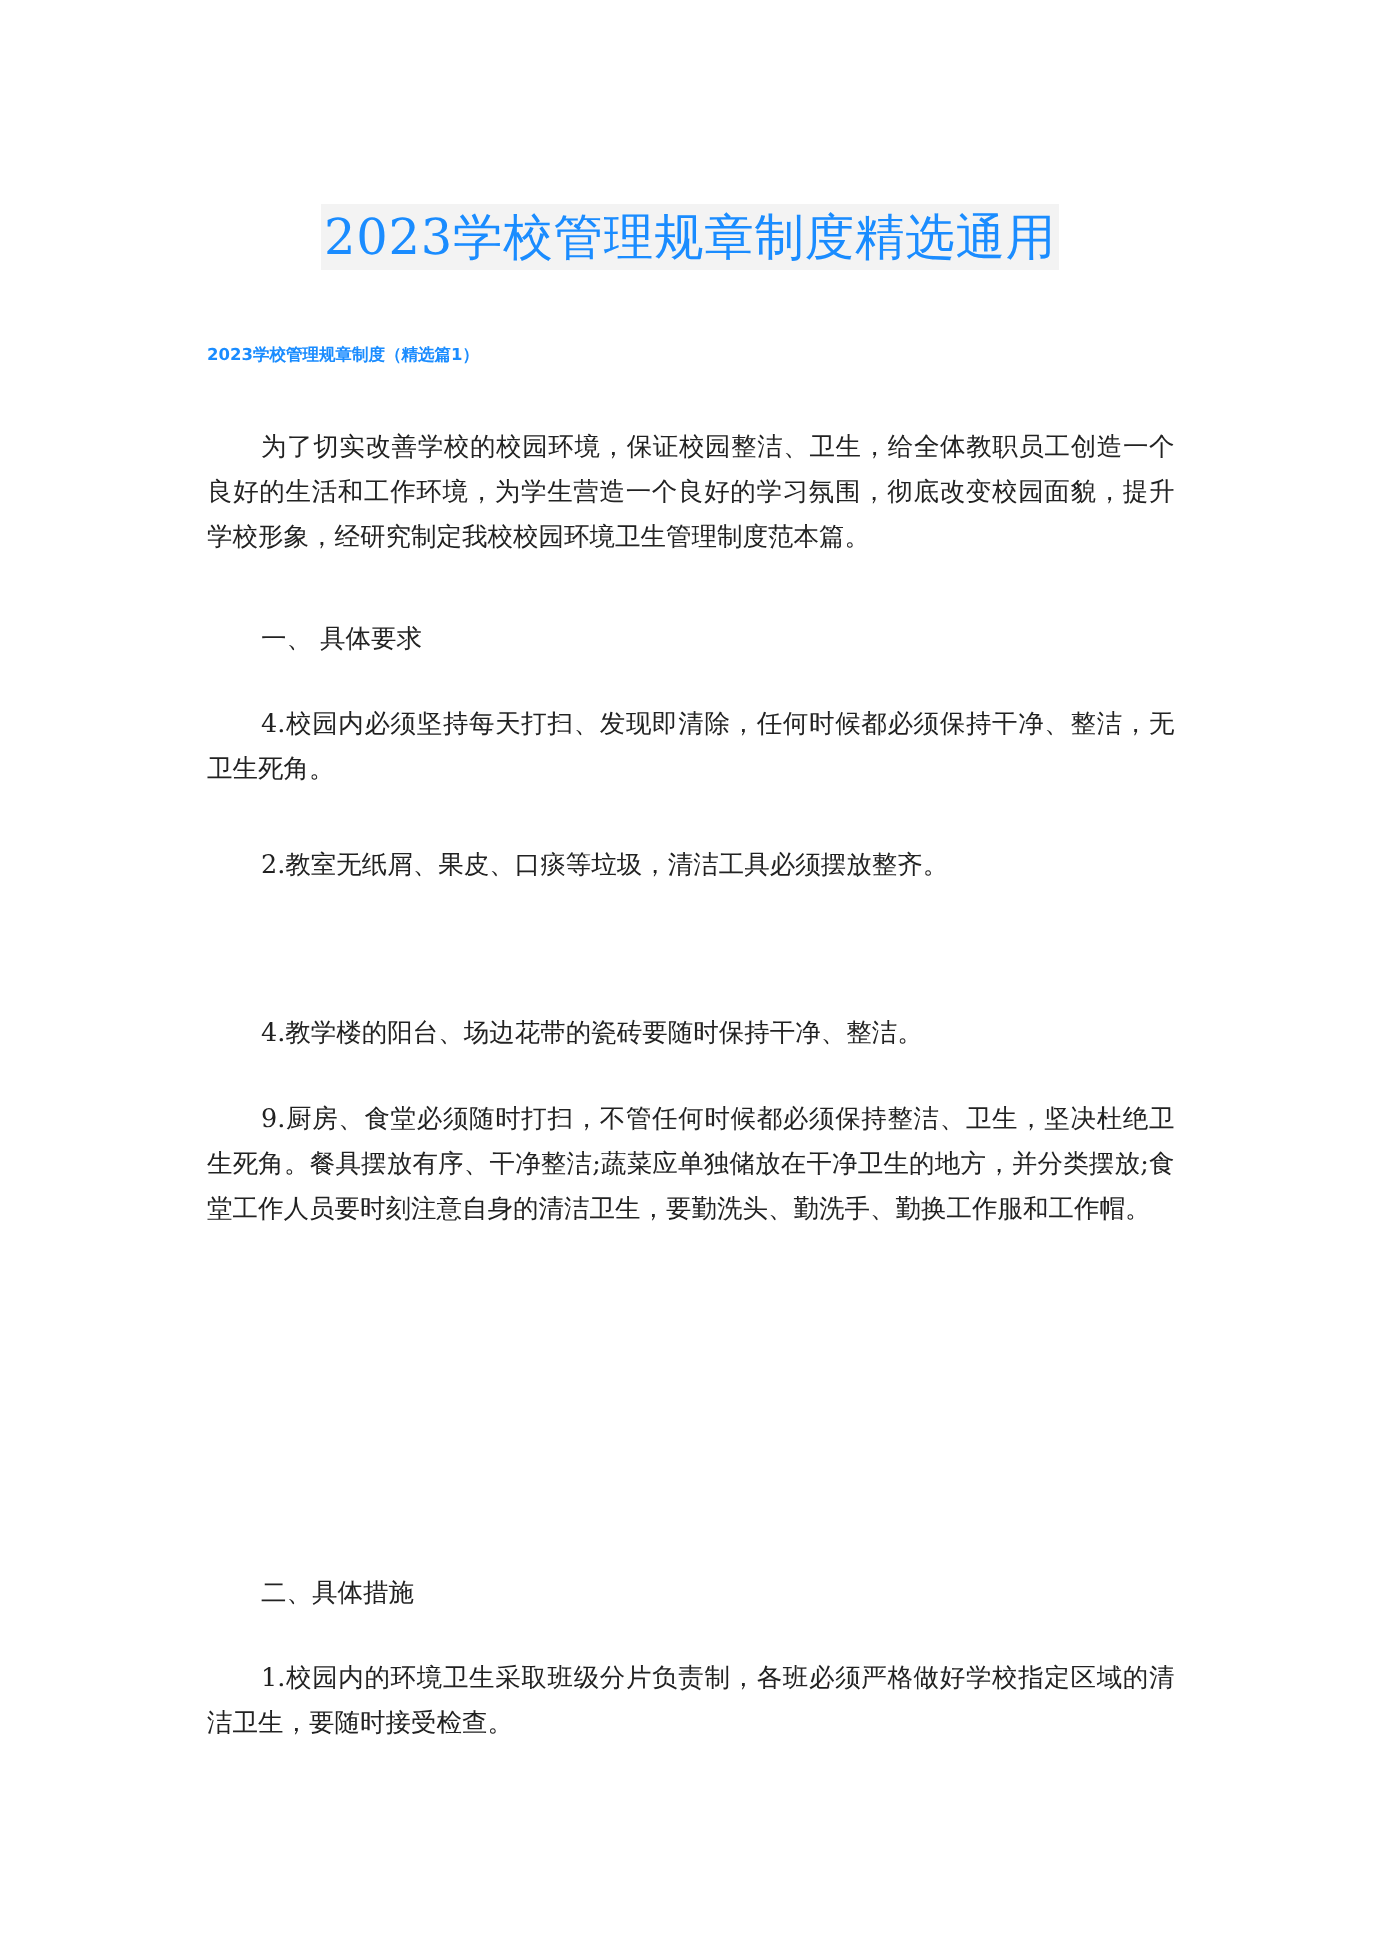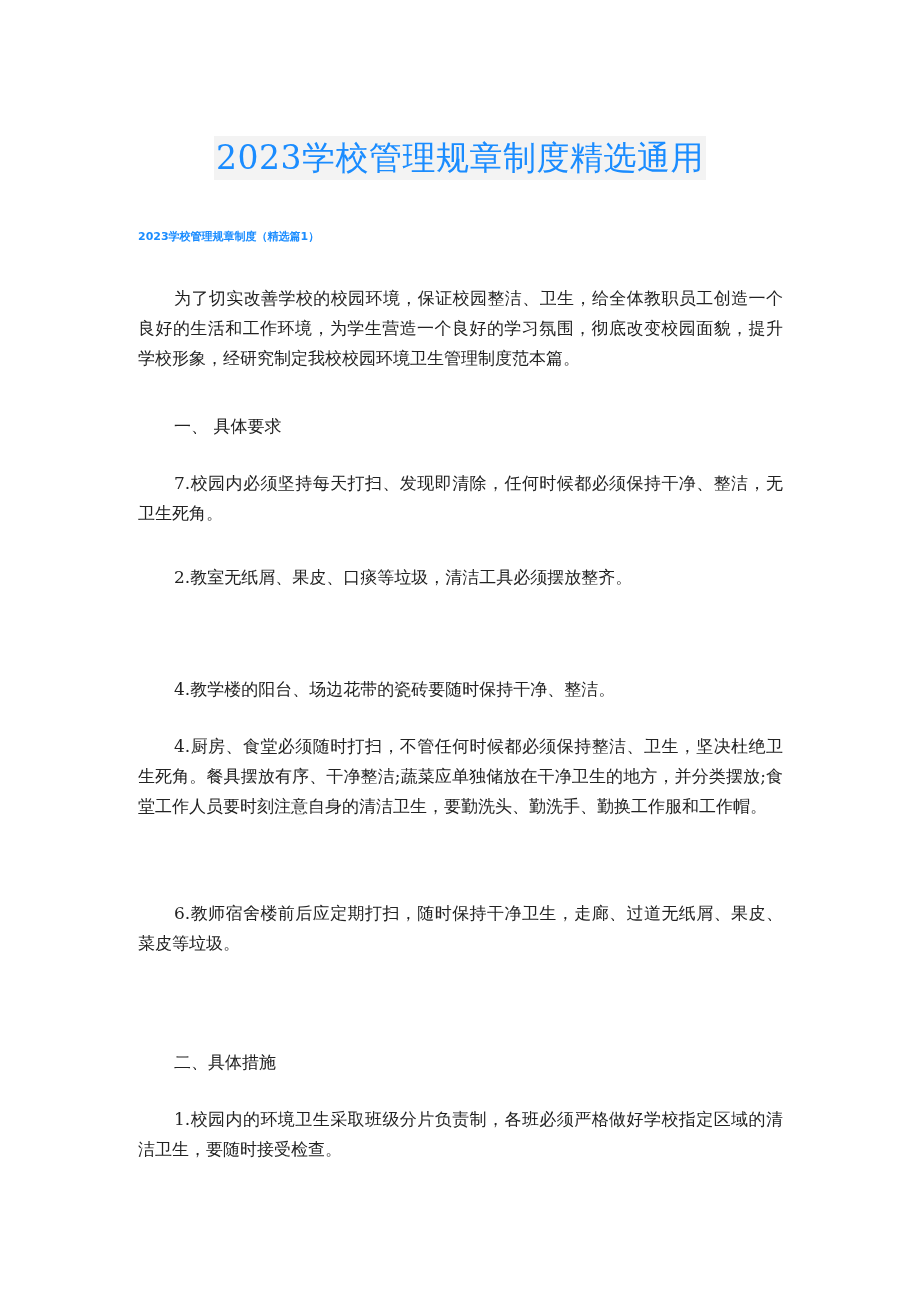--- a/index.html
+++ b/index.html
@@ -63,20 +63,19 @@
 
 <div class="page">
   <div class="title-wrap">
     <span class="title">2023学校管理规章制度精选通用</span>
   </div>
 
   <div class="subtitle">2023学校管理规章制度（精选篇1）</div>
 
   <p class="para" style="top:283px">为了切实改善学校的校园环境，保证校园整洁、卫生，给全体教职员工创造一个良好的生活和工作环境，为学生营造一个良好的学习氛围，彻底改变校园面貌，提升学校形象，经研究制定我校校园环境卫生管理制度范本篇。</p>
   <p class="para" style="top:411px">一、  具体要求</p>
-  <p class="para" style="top:468px">7.校园内必须坚持每天打扫、发现即清除，任何时候都必须保持干净、整洁，无卫生死角。</p>
+  <p class="para" style="top:468px">4.校园内必须坚持每天打扫、发现即清除，任何时候都必须保持干净、整洁，无卫生死角。</p>
   <p class="para" style="top:562px">2.教室无纸屑、果皮、口痰等垃圾，清洁工具必须摆放整齐。</p>
   <p class="para" style="top:674px">4.教学楼的阳台、场边花带的瓷砖要随时保持干净、整洁。</p>
-  <p class="para" style="top:731px">4.厨房、食堂必须随时打扫，不管任何时候都必须保持整洁、卫生，坚决杜绝卫生死角。餐具摆放有序、干净整洁;蔬菜应单独储放在干净卫生的地方，并分类摆放;食堂工作人员要时刻注意自身的清洁卫生，要勤洗头、勤洗手、勤换工作服和工作帽。</p>
-  <p class="para" style="top:898px">6.教师宿舍楼前后应定期打扫，随时保持干净卫生，走廊、过道无纸屑、果皮、菜皮等垃圾。</p>
+  <p class="para" style="top:731px">9.厨房、食堂必须随时打扫，不管任何时候都必须保持整洁、卫生，坚决杜绝卫生死角。餐具摆放有序、干净整洁;蔬菜应单独储放在干净卫生的地方，并分类摆放;食堂工作人员要时刻注意自身的清洁卫生，要勤洗头、勤洗手、勤换工作服和工作帽。</p>
   <p class="para" style="top:1047px">二、具体措施</p>
   <p class="para" style="top:1104px">1.校园内的环境卫生采取班级分片负责制，各班必须严格做好学校指定区域的清洁卫生，要随时接受检查。</p>
 </div>
 
 </body></html>

